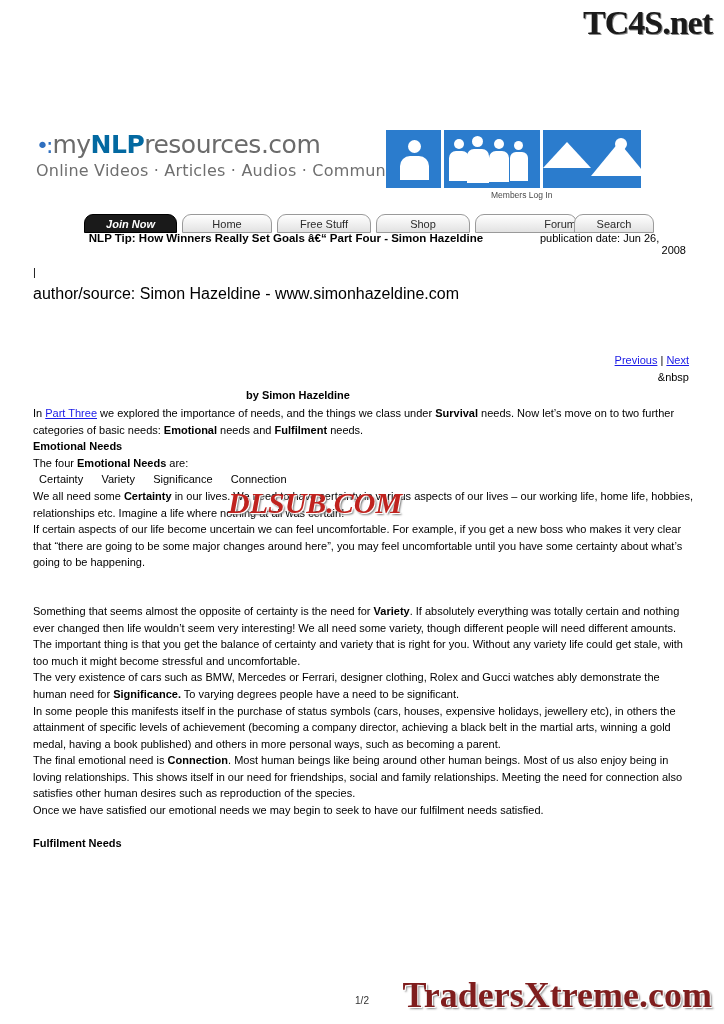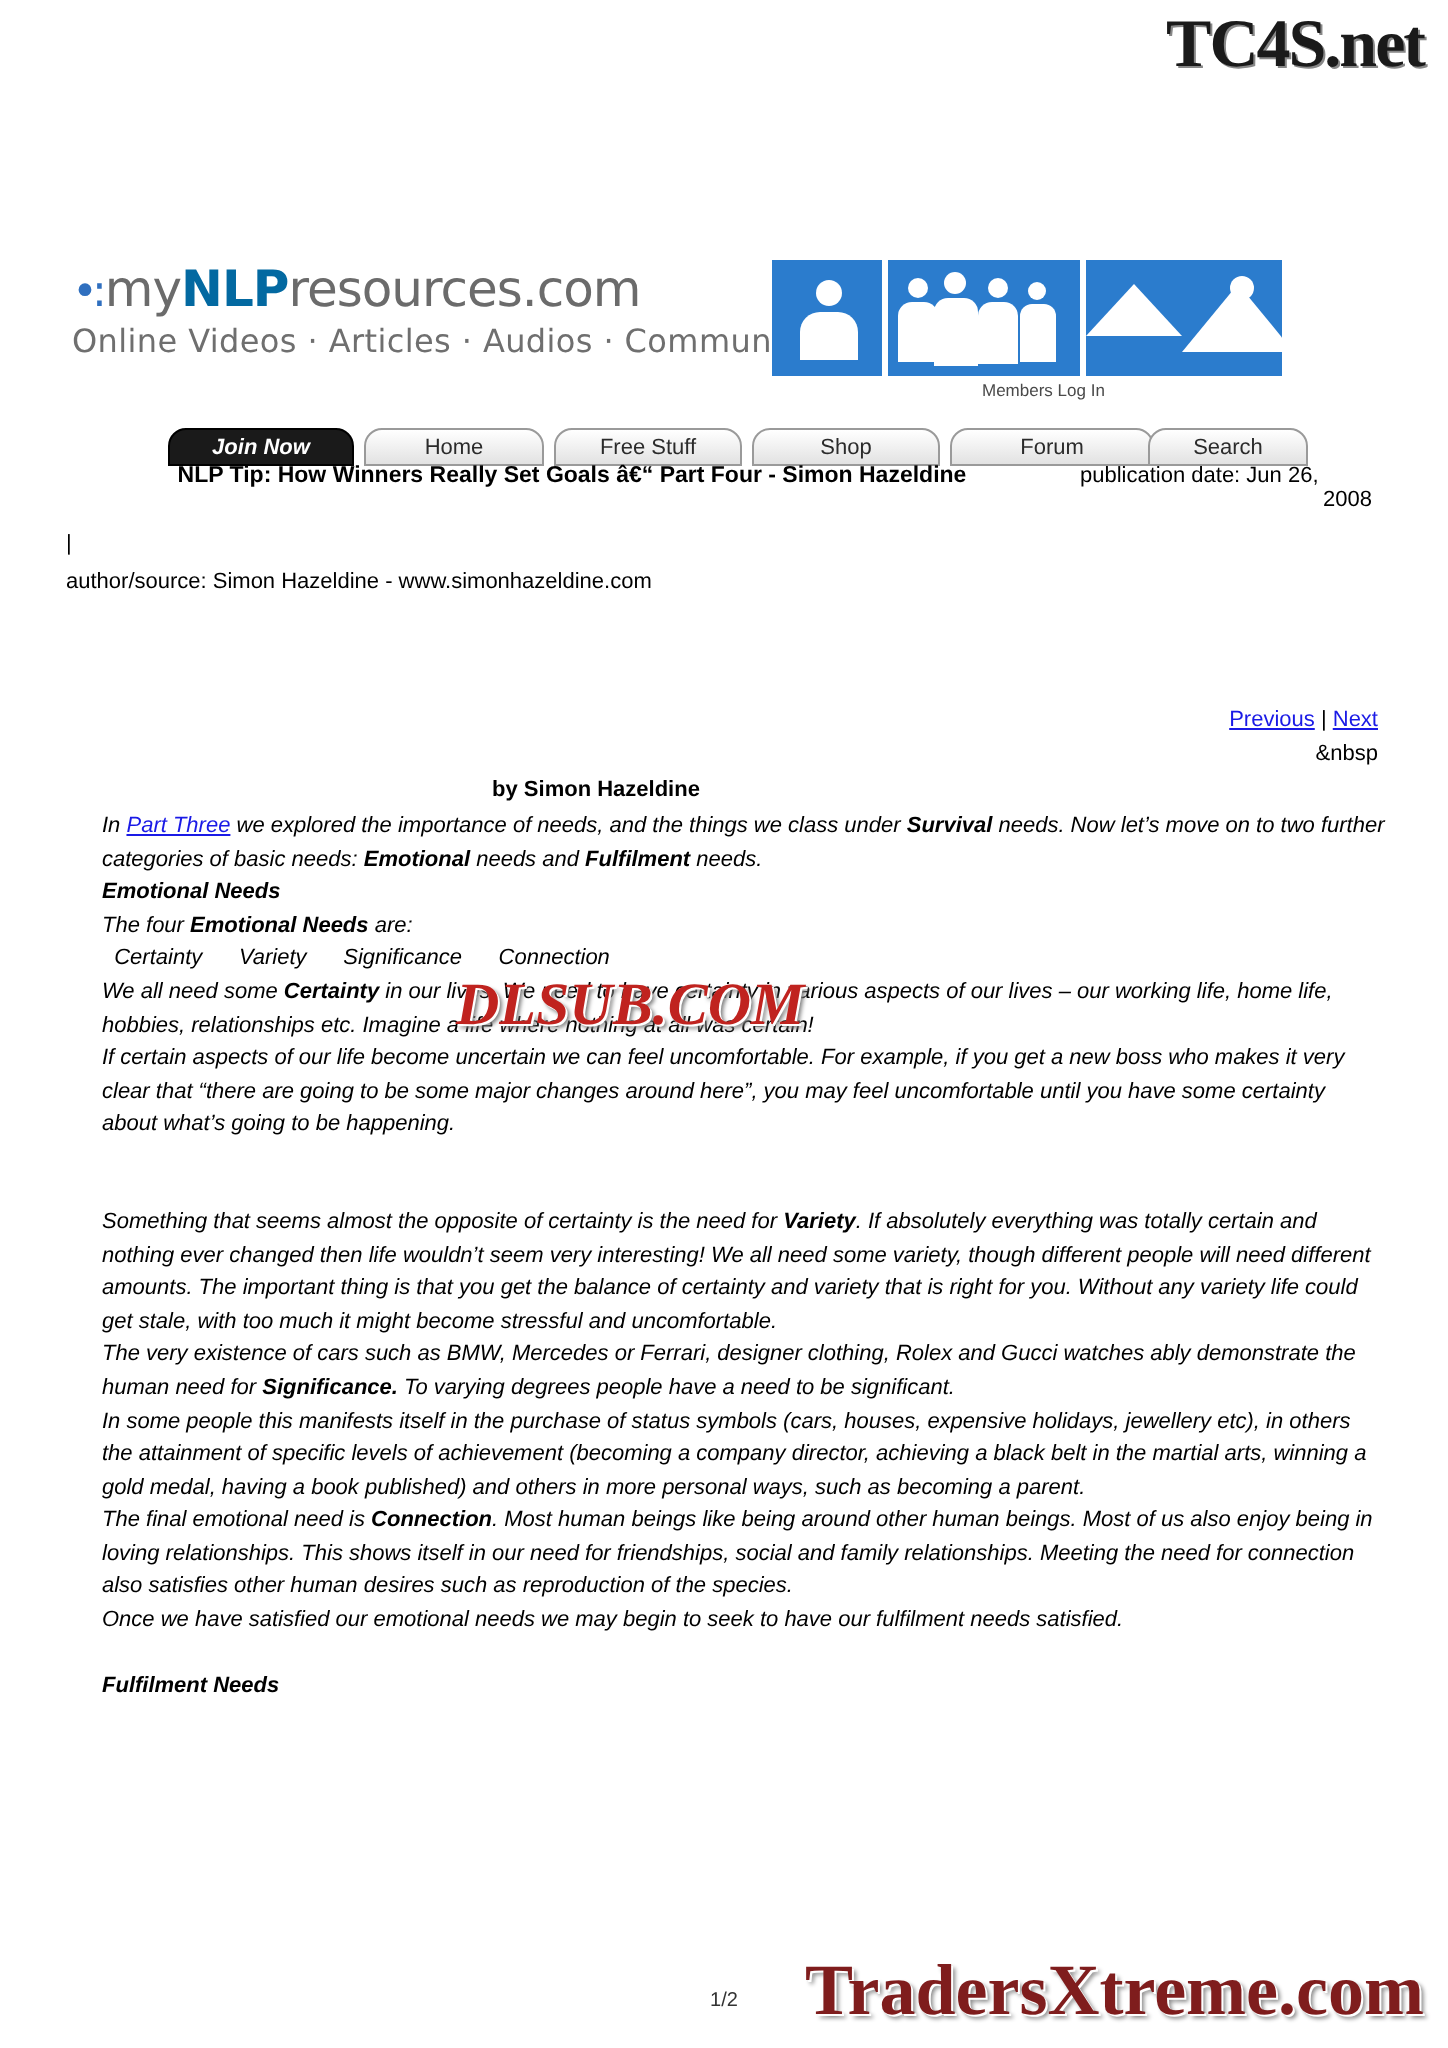--- a/index.html
+++ b/index.html
@@ -146,21 +146,21 @@
     width: 93px;
     background: #1a1a1a;
     color: #ffffff;
     font-weight: bold;
     font-style: italic;
     border-color: #000000;
   }
   .nav-home   { left: 98px;  width: 90px; }
   .nav-free   { left: 193px; width: 94px; }
   .nav-shop   { left: 292px; width: 94px; }
-  .nav-forum  { left: 391px; width: 102px; }
+  .nav-forum  { left: 391px; width: 102px; text-align: right; }
   .nav-search { left: 490px; width: 80px; }
 
   
   .article-title {
     position: absolute;
     top: 232px;
     left: 36px;
     width: 500px;
     font-size: 11.5px;
     font-weight: bold;
@@ -179,21 +179,21 @@
   .pipe-line {
     position: absolute;
     top: 266px;
     left: 33px;
     font-size: 11px;
   }
   .author-line {
     position: absolute;
     top: 285px;
     left: 33px;
-    font-size: 11px;
+    font-size: 16px;
   }
 
   
   .prevnext {
     position: absolute;
     top: 354px;
     right: 35px;
     font-size: 11px;
     text-align: right;
   }
@@ -219,21 +219,21 @@
     font-weight: bold;
   }
   .content {
     position: absolute;
     top: 405px;
     left: 33px;
     width: 660px;
     font-size: 11px;
     line-height: 16.6px;
   }
-  .content p { margin: 0 0 0 18px; font-style: italic; }
+  .content p { margin: 0 0 0 0; }
   .content a { color: #1a1ae6; text-decoration: underline; }
   .sec-head { font-weight: bold; margin-top: 6px; }
   .gap { height: 16px; }
   .gap-lg { height: 32px; }
   .needs-row {
     margin-top: 16px;
     white-space: pre;
     font-size: 11px;
   }
 

